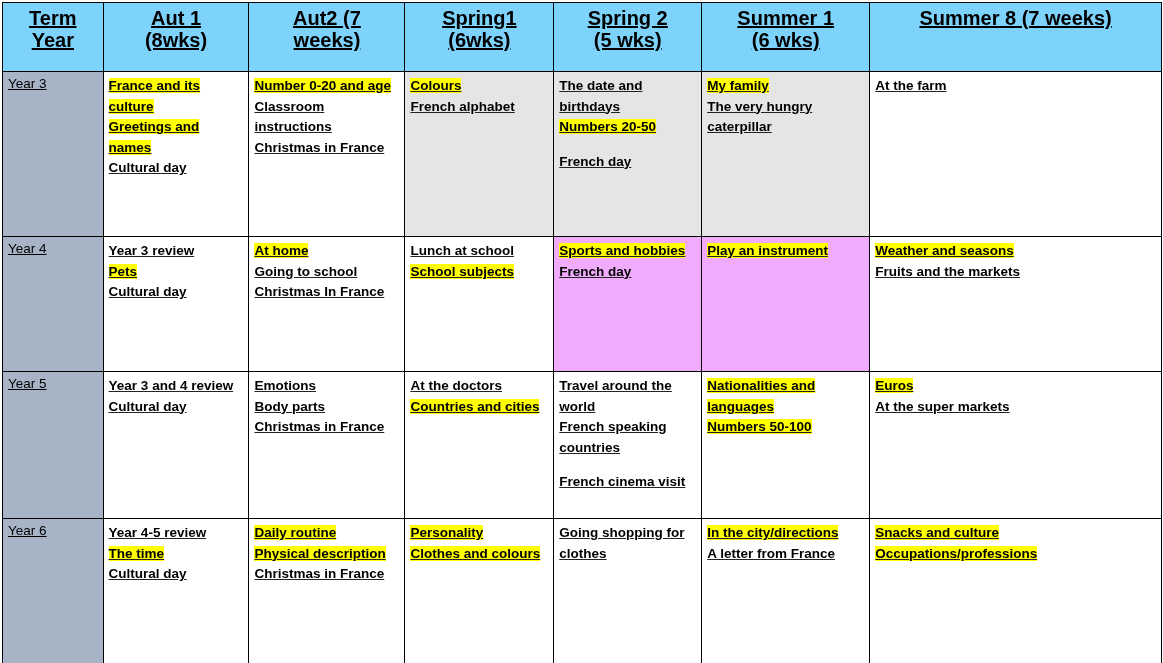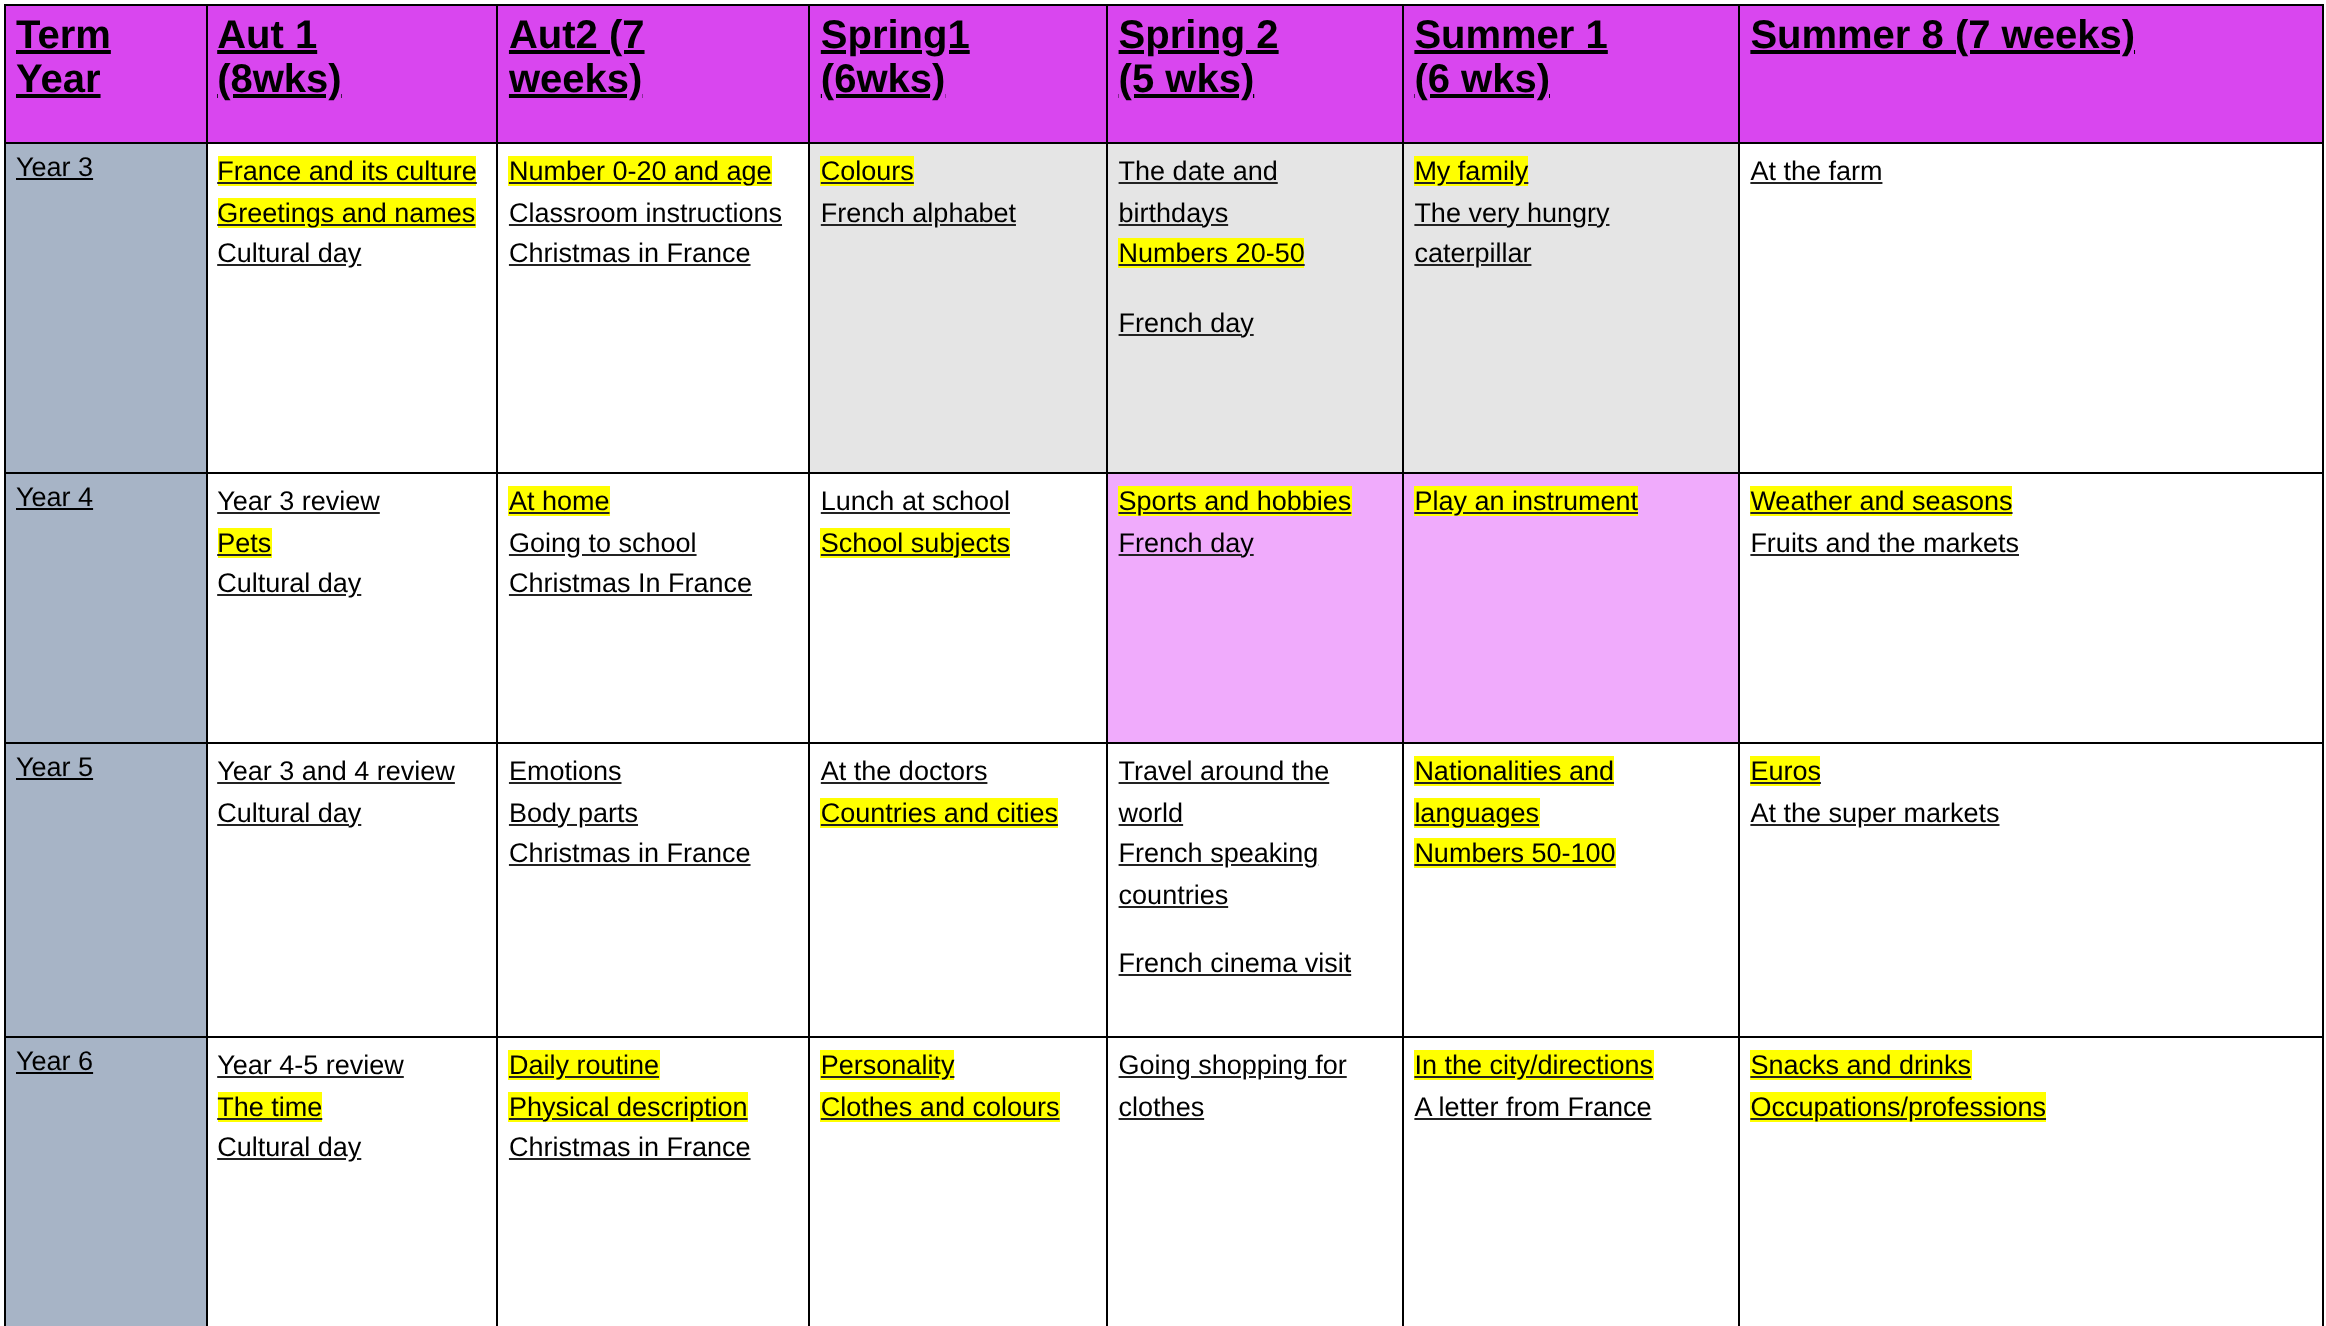--- a/index.html
+++ b/index.html
@@ -62,22 +62,22 @@
     margin: 2px 0 0 2px;
     table-layout: fixed;
   }
   table.schedule td, table.schedule th {
     border: 1px solid #000;
     vertical-align: top;
     padding: 4px 5px 2px 5px;
     background-clip: padding-box;
   }
   thead th {
-    background: #d946ef;
-    text-align: left;
+    background: #7dd3fc;
+    text-align: center;
     font-size: 20px;
     font-weight: bold;
     height: 62px;
     vertical-align: top;
     line-height: 1.12;
     margin-left: 38px;
   }
   thead th .hdr {
     text-decoration: underline;
     text-decoration-color: #000;
@@ -89,20 +89,21 @@
     width: 100px;
     margin-top: 32px;
   }
   .yearcell span {
     text-decoration: underline;
   }
   td.content {
     font-size: 13.5px;
     line-height: 1.52;
     background: #ffffff;
+    font-weight: bold;
   }
   td.tint {
     background: #e5e5e5;
   }
   td.tint2 {
     background: #f0abfc;
   }
   .line {
     display: block;
     white-space: normal;
@@ -298,18 +299,18 @@
         <span class="line"><span class="hl">Clothes and colours</span></span>
       </td>
       <td class="content">
         <span class="line">Going shopping for clothes</span>
       </td>
       <td class="content">
         <span class="line"><span class="hl">In the city/directions</span></span>
         <span class="line">A letter from France</span>
       </td>
       <td class="content">
-        <span class="line"><span class="hl">Snacks and drinks</span></span>
+        <span class="line"><span class="hl">Snacks and culture</span></span>
         <span class="line"><span class="hl">Occupations/professions</span></span>
       </td>
     </tr>
   </tbody>
 </table>
 
 </body></html>

